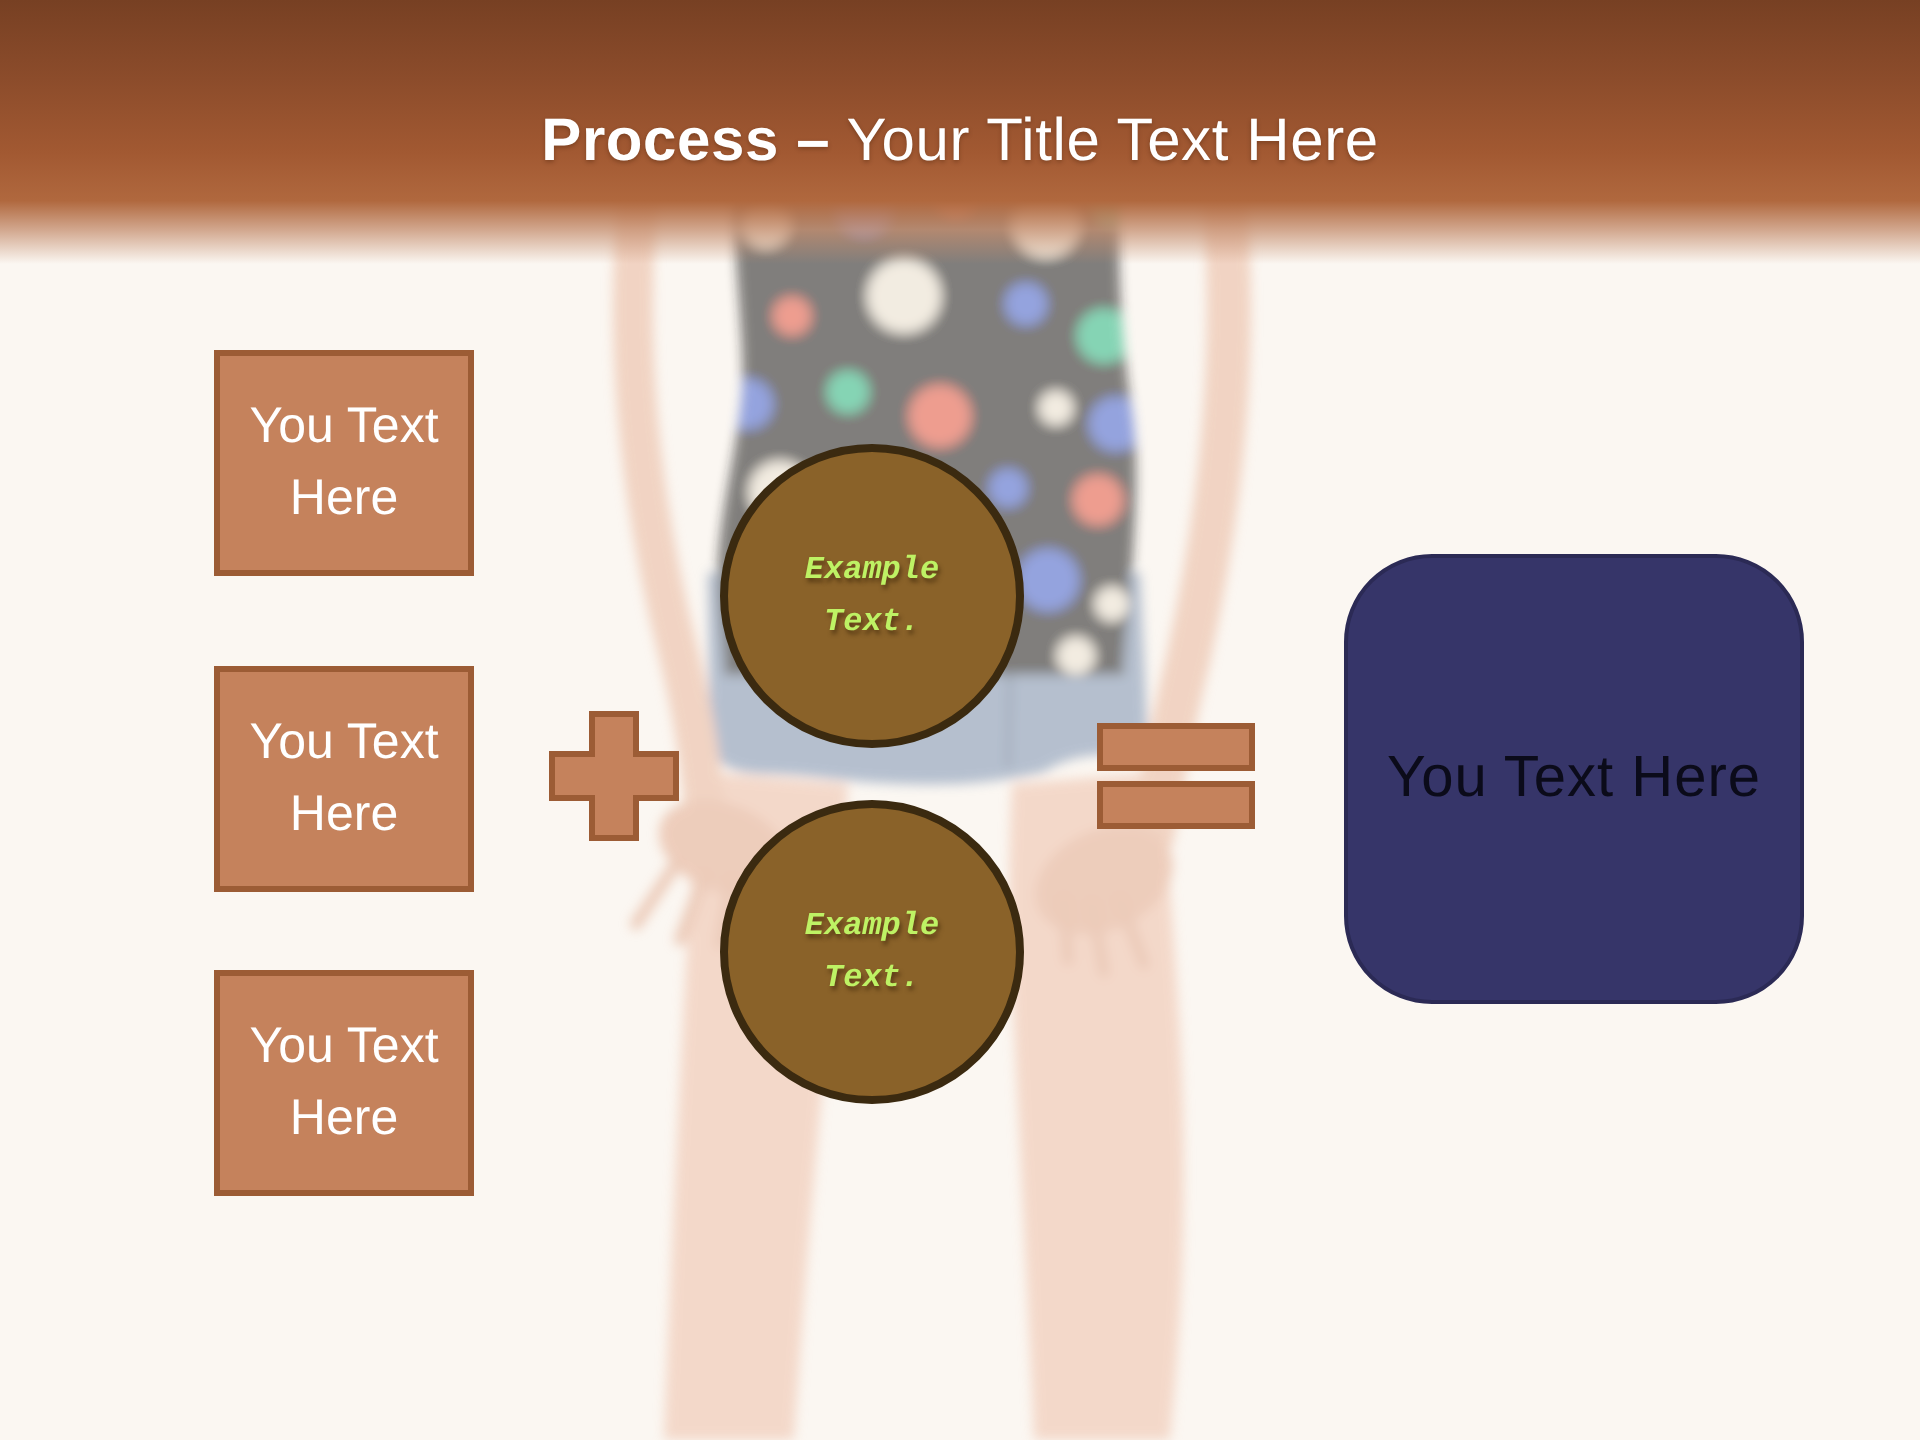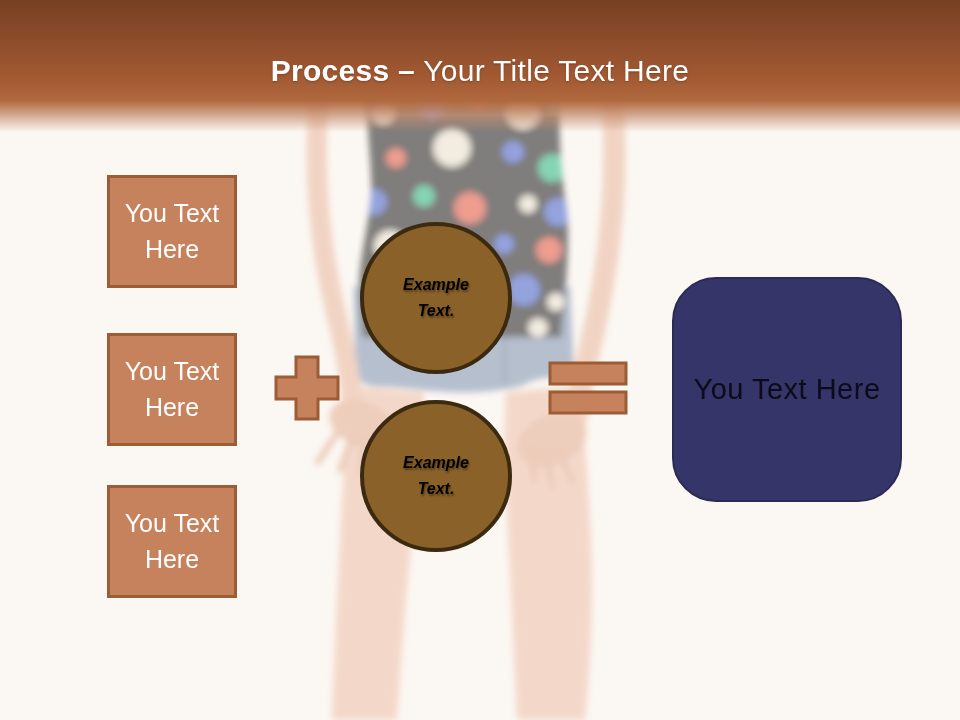--- a/index.html
+++ b/index.html
@@ -46,23 +46,24 @@
   .sq1{top:175px;} .sq2{top:333px;} .sq3{top:485px;}
   
   .circle{
     position:absolute;width:144px;height:144px;
     background:#8a6229;border:4px solid #3b2a10;border-radius:50%;
     display:flex;align-items:center;justify-content:center;
     z-index:3;
   }
   .circle span{
     display:block;width:96px;text-align:center;
-    color:#000000;font-size:16px;font-weight:700;font-style:italic;
+    color:#bef264;font-size:16px;font-weight:700;font-style:italic;
     line-height:1.65;
     text-shadow:1px 2px 2px rgba(50,30,5,0.55);
+    font-family:Liberation Mono, monospace;
   }
   .c1{left:360px;top:222px;} .c2{left:360px;top:400px;}
   
   .op{position:absolute;z-index:3;}
   .plus{left:272px;top:353px;}
   .equals{left:546px;top:359px;}
   
   .result{
     position:absolute;left:672px;top:277px;width:230px;height:225px;
     box-sizing:border-box;

